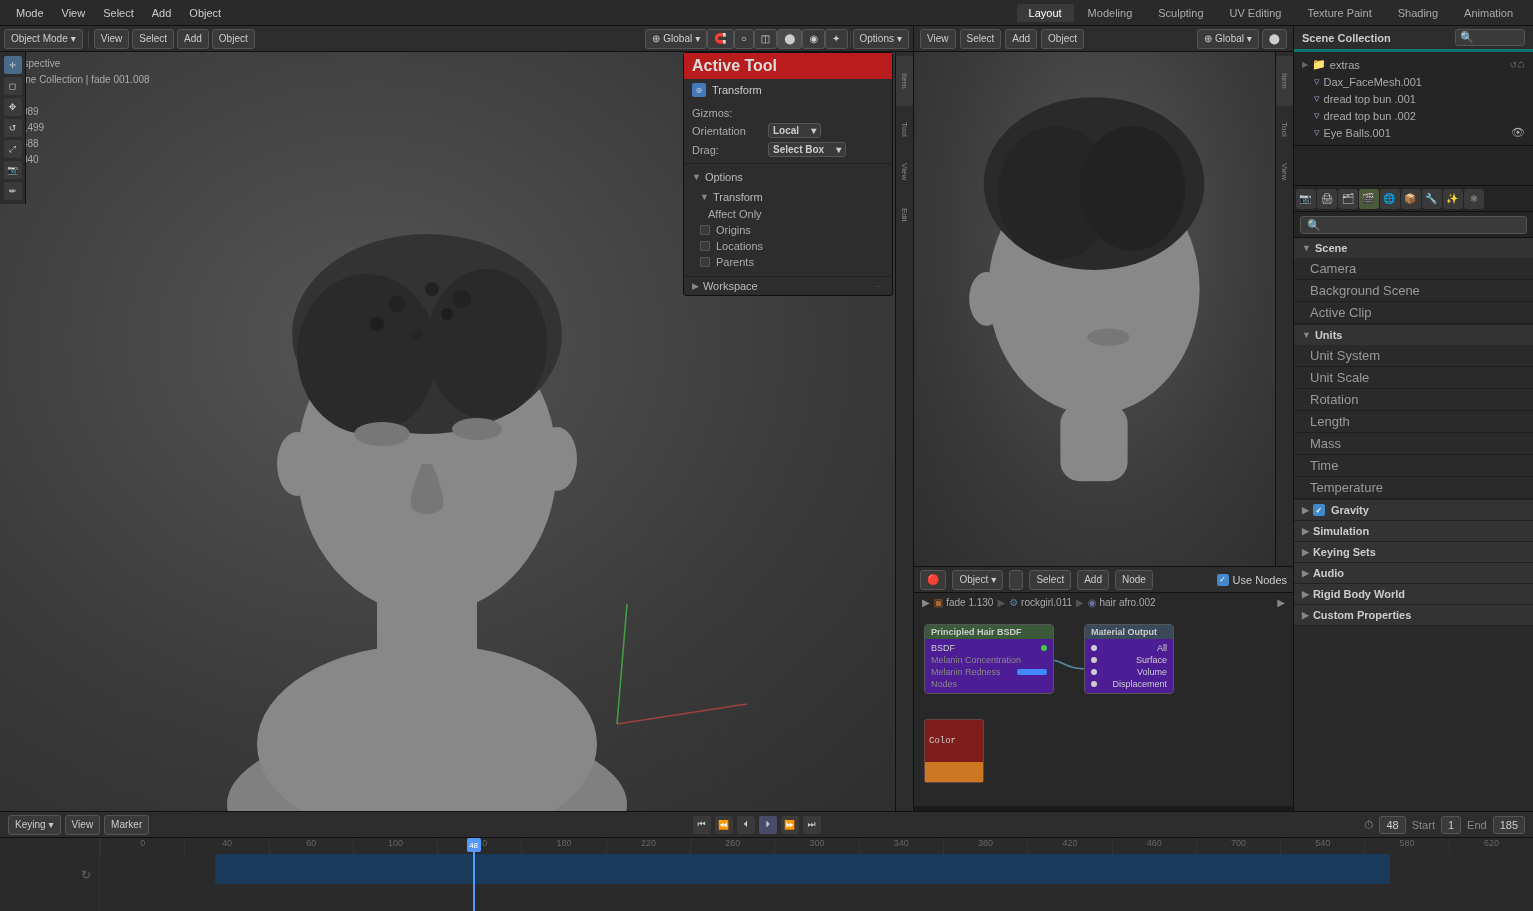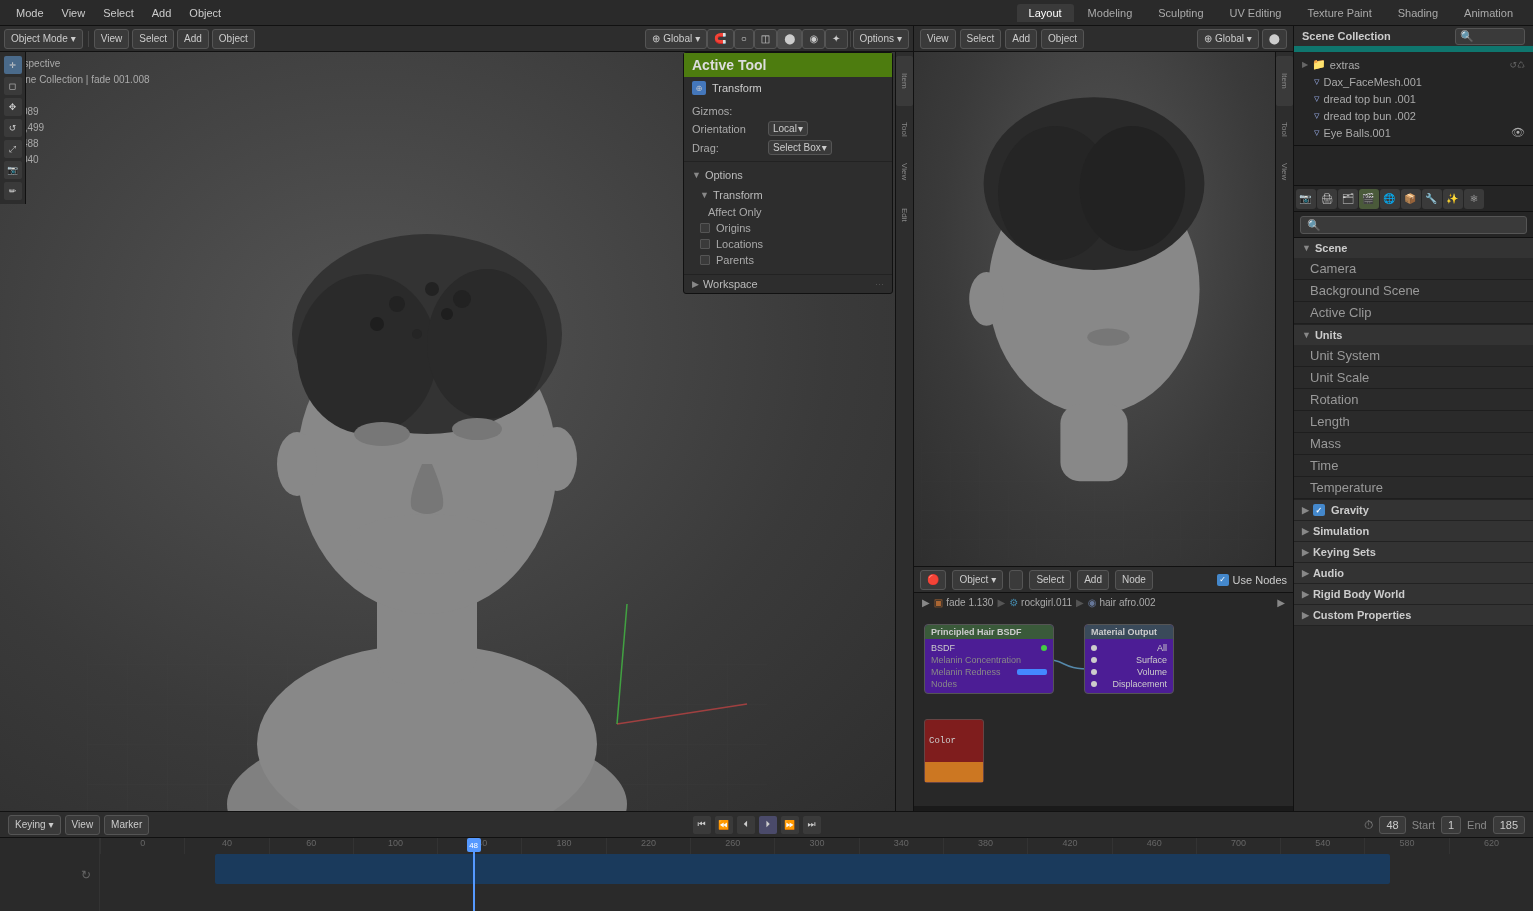--- a/index.html
+++ b/index.html
@@ -87,24 +87,24 @@
       position: absolute;
       top: 26px;
       right: 20px;
       width: 210px;
       background: #2d2d2d;
       border: 1px solid #111;
       border-radius: 3px;
       z-index: 20;
     }
     .active-tool-header {
-      background: #4d7c0f;
+      background: #b91c1c;
       padding: 4px 8px;
       font-weight: bold;
-      font-size: 14px;
+      font-size: 16px;
       color: #ddd;
     }
     .panel-section {
       padding: 4px 0;
       border-bottom: 1px solid #222;
     }
     .panel-row {
       padding: 2px 8px;
       display: flex;
       align-items: center;
@@ -117,22 +117,23 @@
     }
     .panel-dropdown {
       background: #3a3a3a;
       border: 1px solid #555;
       border-radius: 3px;
       padding: 1px 4px;
       color: #ccc;
       font-size: 10px;
       display: flex;
       align-items: center;
-      gap: 1px;
+      gap: 12px;
       cursor: pointer;
+      font-weight: bold;
     }
     .section-header {
       padding: 3px 8px;
       color: #bbb;
       font-size: 11px;
       cursor: pointer;
       display: flex;
       align-items: center;
       gap: 4px;
     }
@@ -851,21 +852,21 @@
         </div>
 
       </div>
     </div>
 
   </div>
 
   <div class="properties-panel">
 
     <div style="height:160px; background:#252525; border-bottom:1px solid #111; overflow:hidden;">
-      <div style="height:26px; background:#2d2d2d; display:flex; align-items:center; padding:0 8px; border-bottom:6px solid #0f766e;">
+      <div style="height:26px; background:#2d2d2d; display:flex; align-items:center; padding:0 8px; border-bottom:3px solid #0f766e;">
         <span style="color:#ccc; font-size:11px; font-weight:bold;">Scene Collection</span>
         <div style="margin-left:auto; width:70px; background:#3a3a3a; border:1px solid #555; border-radius:3px; padding:1px 4px; display:flex; align-items:center;">
           <span style="color:#888;">🔍</span>
         </div>
       </div>
       <div class="scene-tree" style="max-height:134px;">
         <div class="tree-item">
           <span class="tree-triangle">▶</span>
           <span style="color:#aaa;">📁</span>
           <span>extras</span>

